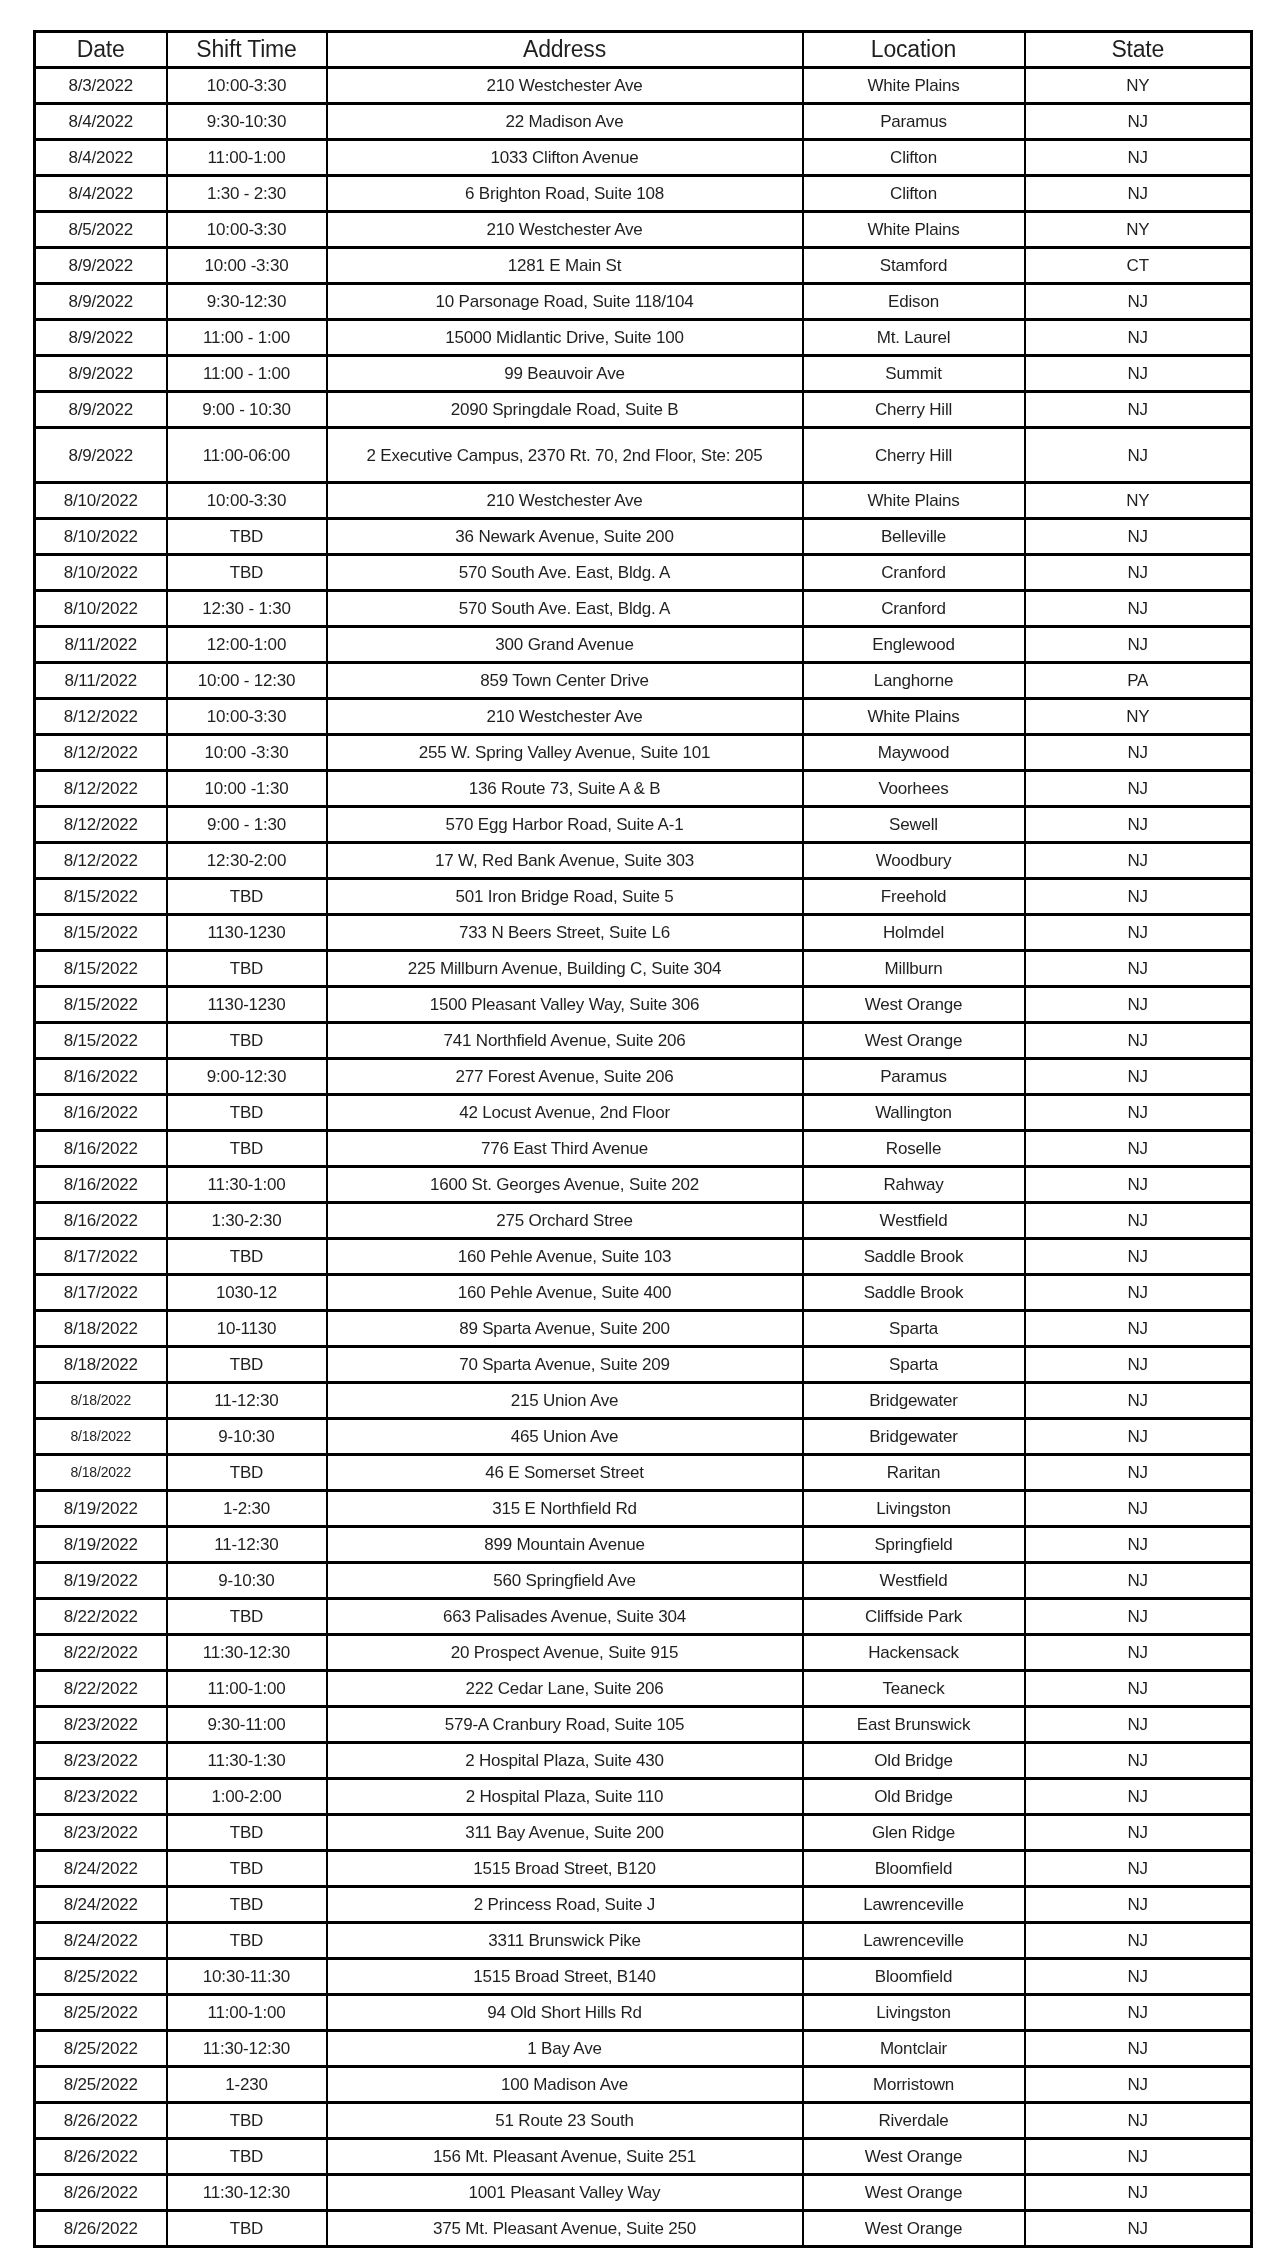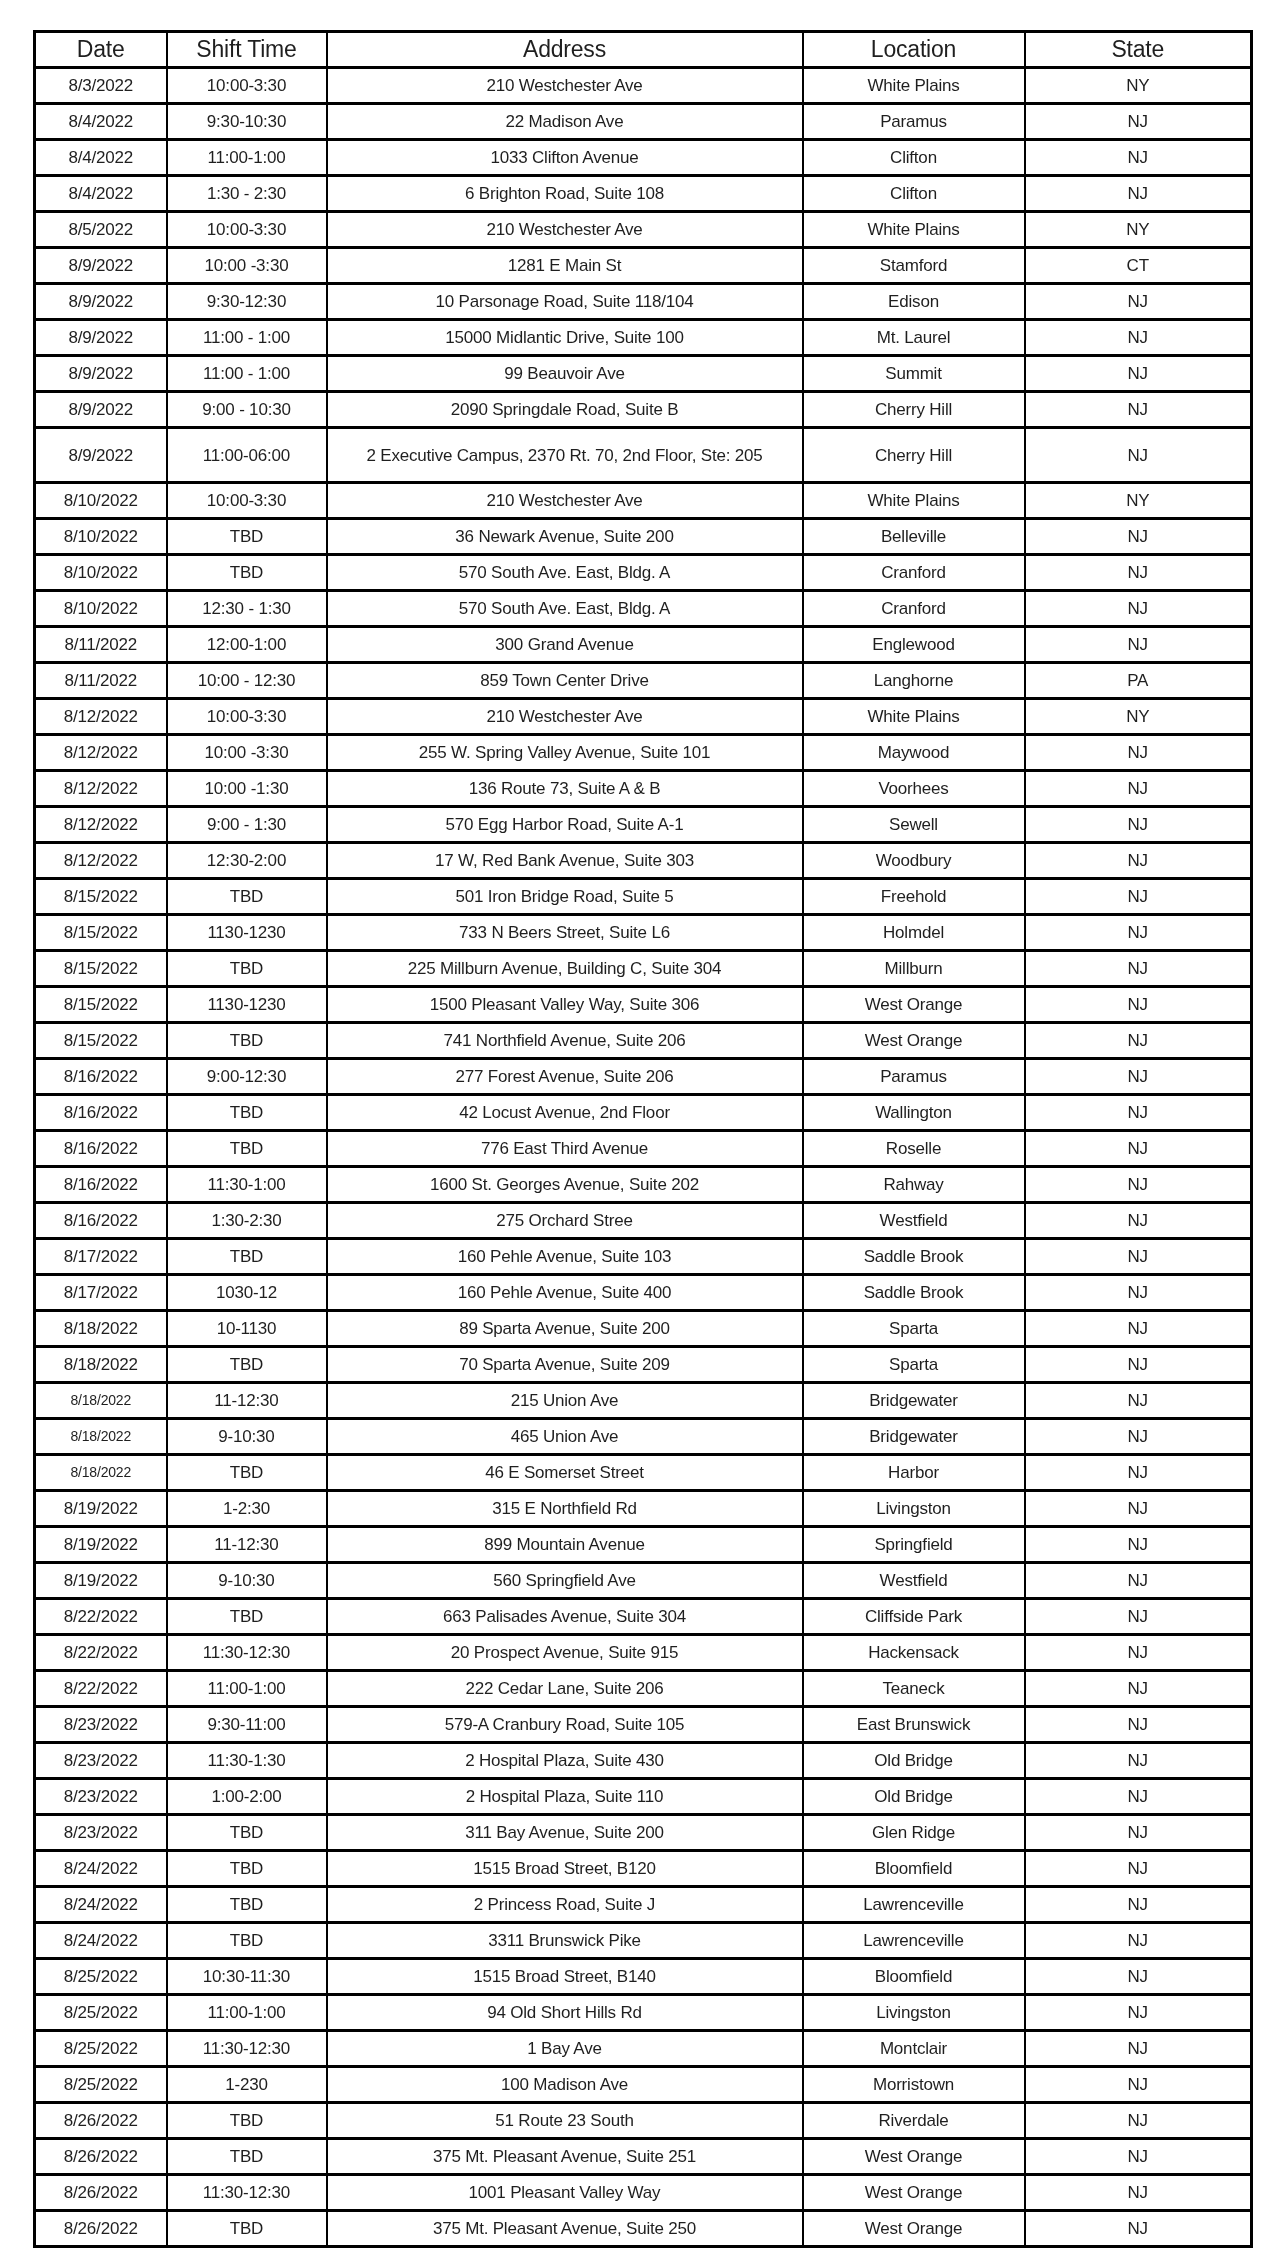--- a/index.html
+++ b/index.html
@@ -336,21 +336,21 @@
     <td class="small-date">8/18/2022</td>
     <td>9-10:30</td>
     <td>465 Union Ave</td>
     <td>Bridgewater</td>
     <td>NJ</td>
   </tr>
       <tr>
     <td class="small-date">8/18/2022</td>
     <td>TBD</td>
     <td>46 E Somerset Street</td>
-    <td>Harbor</td>
+    <td>Raritan</td>
     <td>NJ</td>
   </tr>
       <tr>
     <td>8/19/2022</td>
     <td>1-2:30</td>
     <td>315 E Northfield Rd</td>
     <td>Livingston</td>
     <td>NJ</td>
   </tr>
       <tr>
@@ -468,21 +468,21 @@
       <tr>
     <td>8/26/2022</td>
     <td>TBD</td>
     <td>51 Route 23 South</td>
     <td>Riverdale</td>
     <td>NJ</td>
   </tr>
       <tr>
     <td>8/26/2022</td>
     <td>TBD</td>
-    <td>375 Mt. Pleasant Avenue, Suite 251</td>
+    <td>156 Mt. Pleasant Avenue, Suite 251</td>
     <td>West Orange</td>
     <td>NJ</td>
   </tr>
       <tr>
     <td>8/26/2022</td>
     <td>11:30-12:30</td>
     <td>1001 Pleasant Valley Way</td>
     <td>West Orange</td>
     <td>NJ</td>
   </tr>

